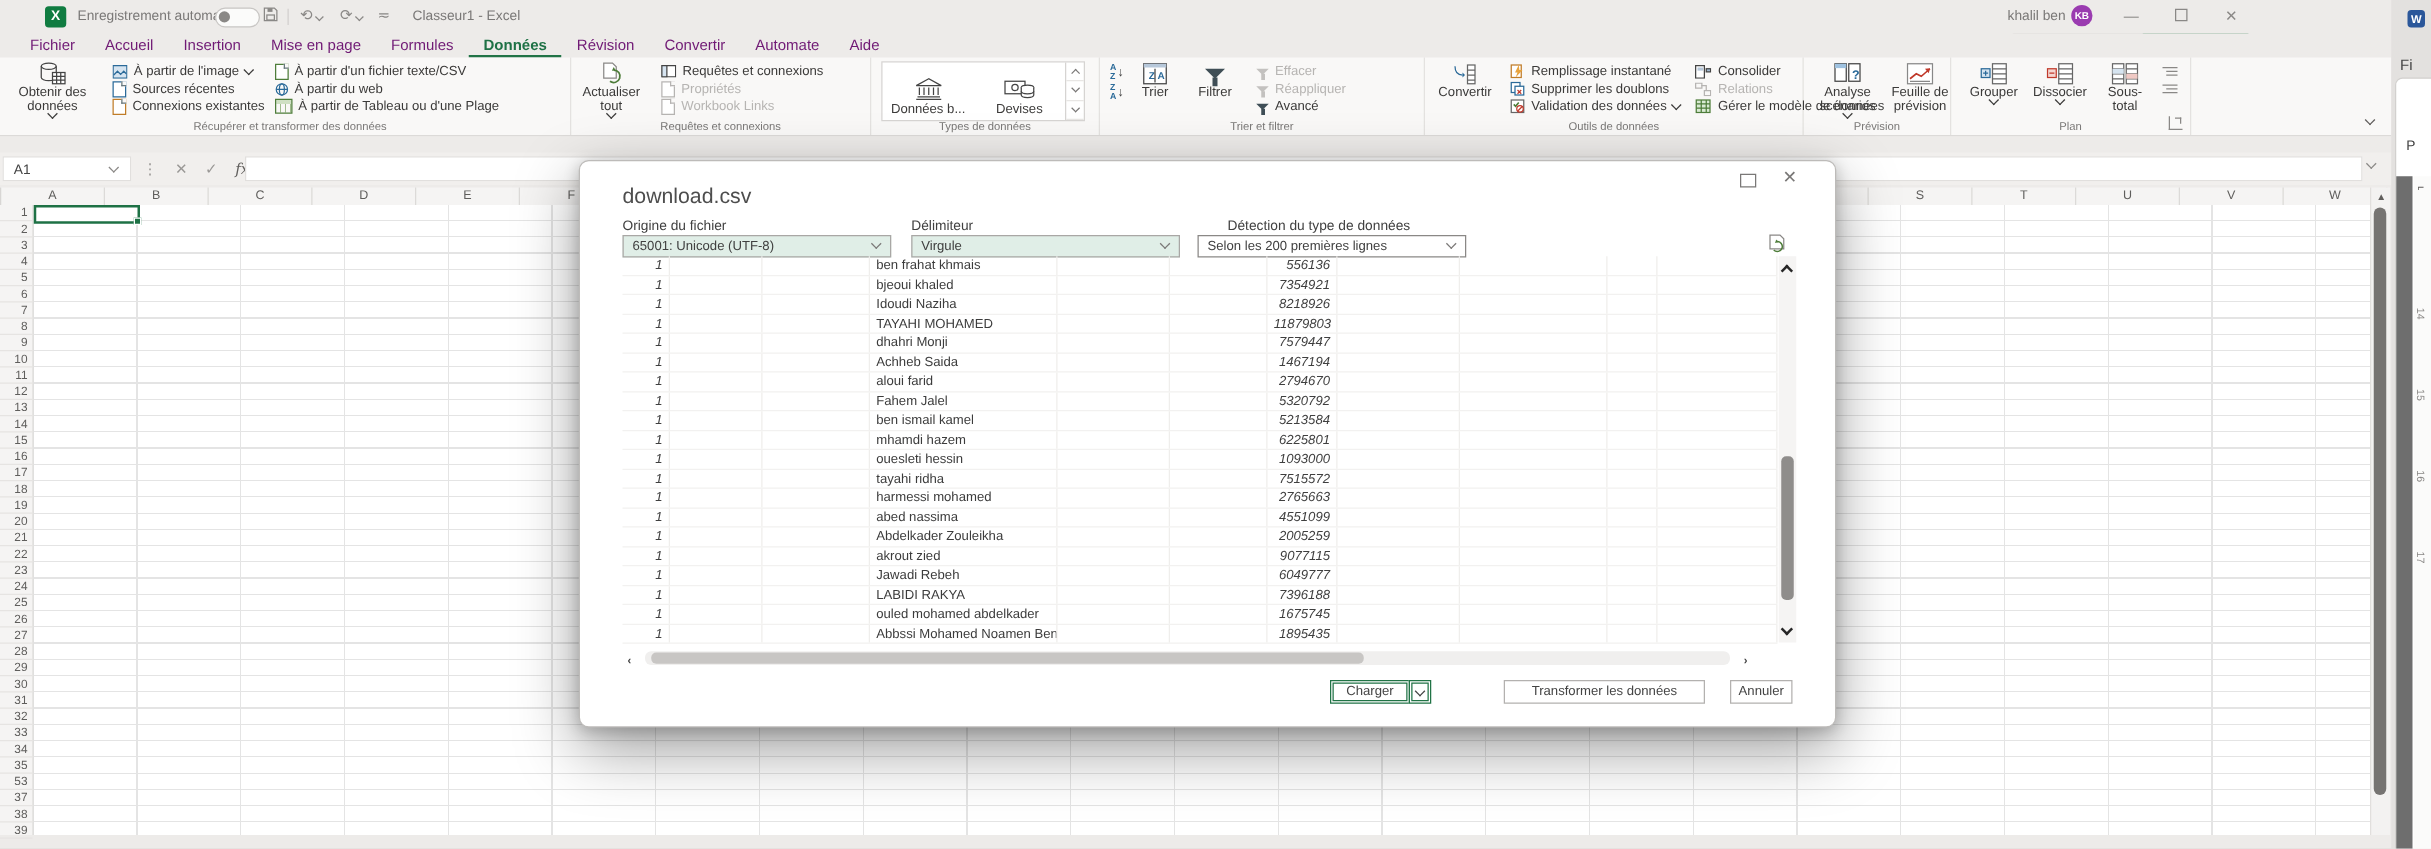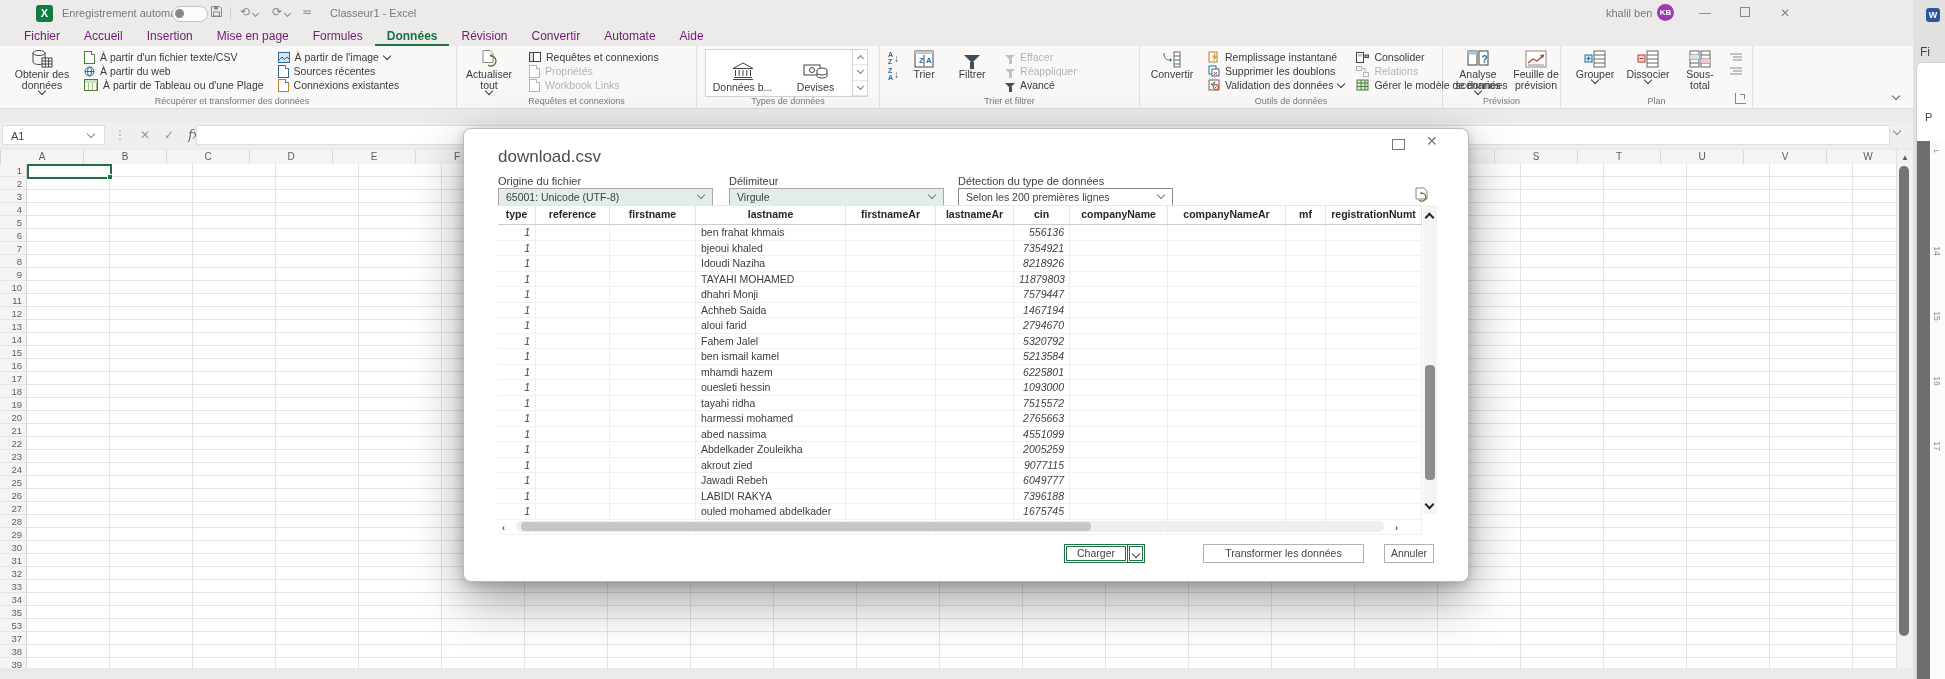--- a/index.html
+++ b/index.html
@@ -205,58 +205,58 @@
             <svg width="22" height="20" viewBox="0 0 22 20">
                 <ellipse cx="8" cy="4" rx="6" ry="2.5" fill="none" stroke="#444"></ellipse>
                 <path d="M2 4v9c0 1.4 2.7 2.5 6 2.5s6-1.1 6-2.5V4" fill="none" stroke="#444"></path>
                 <rect x="11" y="9" width="10" height="9" fill="#fff" stroke="#444"></rect>
                 <path d="M11 12h10M11 15h10M14.3 9v9M17.6 9v9" stroke="#444"></path>
               </svg>
           </span>
           <span>Obtenir des données</span>
             <span class="chev"></span>
         </div>
+        <div class="rcol" style="margin-left:14px">
+          <div class="ritem">
+              <span class="ic">
+                <svg width="12" height="11" viewBox="0 0 12 11">
+                  <rect x="0.5" y="0.5" width="11" height="10" fill="#d6e4f0" stroke="#2b6a99"></rect>
+                  <path d="M1 8l3-3 2.5 2.5L9 5l2 2" fill="none" stroke="#2b6a99"></path>
+                </svg>
+              </span>
+              <span>À partir de l'image</span>
+              <span class="chev"></span>
+            </div>
+          <div class="ritem">
+              <span class="fic b"></span>
+              <span>Sources récentes</span>
+            </div>
+          <div class="ritem">
+              <span class="fic o"></span>
+              <span>Connexions existantes</span>
+            </div>
+        </div>
         <div class="rcol">
           <div class="ritem">
               <span class="fic g"></span>
               <span>À partir d'un fichier texte/CSV</span>
             </div>
           <div class="ritem">
               <span class="ic">
                 <svg width="11" height="11" viewBox="0 0 11 11">
                   <circle cx="5.5" cy="5.5" r="4.5" fill="none" stroke="#2b6a99"></circle>
                   <ellipse cx="5.5" cy="5.5" rx="2" ry="4.5" fill="none" stroke="#2b6a99"></ellipse>
                   <path d="M1 5.5h9" stroke="#2b6a99"></path>
                 </svg>
               </span>
               <span>À partir du web</span>
             </div>
           <div class="ritem">
               <span class="tic"></span>
               <span>À partir de Tableau ou d'une Plage</span>
-            </div>
-        </div>
-        <div class="rcol" style="margin-left:14px">
-          <div class="ritem">
-              <span class="ic">
-                <svg width="12" height="11" viewBox="0 0 12 11">
-                  <rect x="0.5" y="0.5" width="11" height="10" fill="#d6e4f0" stroke="#2b6a99"></rect>
-                  <path d="M1 8l3-3 2.5 2.5L9 5l2 2" fill="none" stroke="#2b6a99"></path>
-                </svg>
-              </span>
-              <span>À partir de l'image</span>
-              <span class="chev"></span>
-            </div>
-          <div class="ritem">
-              <span class="fic b"></span>
-              <span>Sources récentes</span>
-            </div>
-          <div class="ritem">
-              <span class="fic o"></span>
-              <span>Connexions existantes</span>
             </div>
         </div>
       </div>
       <div class="rlabel">Récupérer et transformer des données</div>
     </div>
 
     <div class="rgroup" style="left:457px;width:240px">
       <div class="gbody">
         <div class="bigbtn" style="width:58px">
           <span class="bi">
@@ -670,45 +670,32 @@
     <div class="dlg-title">download.csv</div>
     <div class="dlg-max"></div>
     <div class="dlg-close">✕</div>
 
     <div class="fld-label" style="left:34px">Origine du fichier</div>
     <div class="fld mint" style="left:34px"><span>65001: Unicode (UTF-8)</span><span class="chev"></span></div>
 
     <div class="fld-label" style="left:265px">Délimiteur</div>
     <div class="fld mint" style="left:265px"><span>Virgule</span><span class="chev"></span></div>
 
-    <div class="fld-label" style="left:494px">Détection du type de données</div>
+    <div class="fld-label" style="left:518px">Détection du type de données</div>
     <div class="fld" style="left:494px;border-color:#8a8886"><span>Selon les 200 premières lignes</span><span class="chev"></span></div>
 
     <span class="refresh-file">
       <svg width="15" height="16" viewBox="0 0 15 16">
           <path d="M2 1h8l3 3v8H2z" fill="#fff" stroke="#8a8886"></path>
           <path d="M5 13a4 4 0 1 0 2.5-6.8" fill="none" stroke="#4e7d3a" stroke-width="1.2"></path>
           <path d="M7 4.5l1.8 2.2-2.8.6z" fill="#4e7d3a"></path>
         </svg>
     </span>
 
     <div class="pq">
-      <div class="pq-hrow" id="pq-head">
-          <div class="pq-hcell" style="width: 38px;">type</div>
-          <div class="pq-hcell" style="width: 74px;">reference</div>
-          <div class="pq-hcell" style="width: 86px;">firstname</div>
-          <div class="pq-hcell" style="width: 150px;">lastname</div>
-          <div class="pq-hcell" style="width: 90px;">firstnameAr</div>
-          <div class="pq-hcell" style="width: 78px;">lastnameAr</div>
-          <div class="pq-hcell" style="width: 56px;">cin</div>
-          <div class="pq-hcell" style="width: 98px;">companyName</div>
-          <div class="pq-hcell" style="width: 118px;">companyNameAr</div>
-          <div class="pq-hcell" style="width: 40px;">mf</div>
-          <div class="pq-hcell" style="width: 96px;">registrationNumt</div>
-        </div>
       <div id="pq-body">
           <div class="pq-row">
             <div class="pq-cell num" style="width: 38px;">1</div>
             <div class="pq-cell" style="width: 74px;"></div>
             <div class="pq-cell" style="width: 86px;"></div>
             <div class="pq-cell" style="width: 150px;">ben frahat khmais</div>
             <div class="pq-cell" style="width: 90px;"></div>
             <div class="pq-cell" style="width: 78px;"></div>
             <div class="pq-cell num" style="width: 56px;">556136</div>
             <div class="pq-cell" style="width: 98px;"></div>

